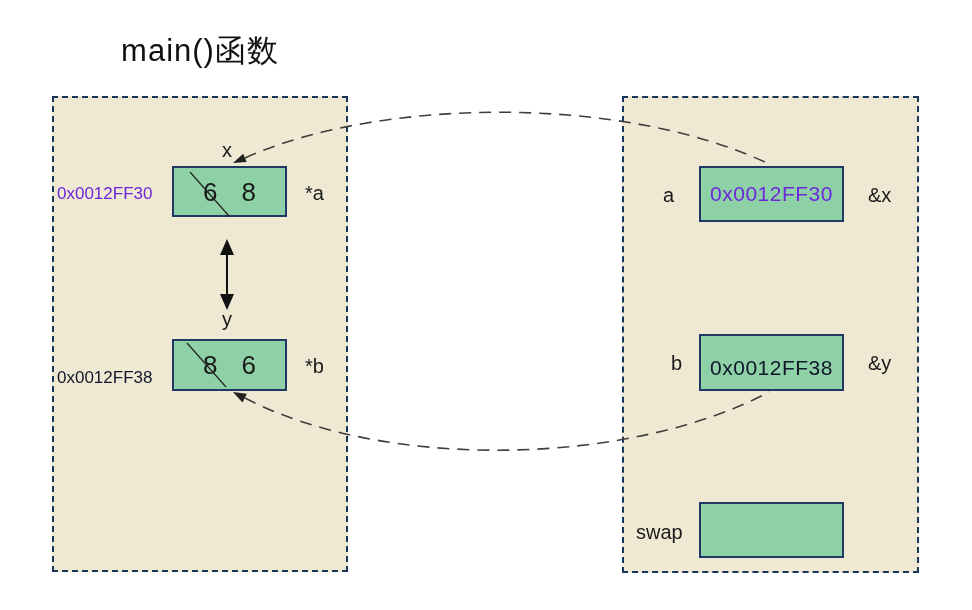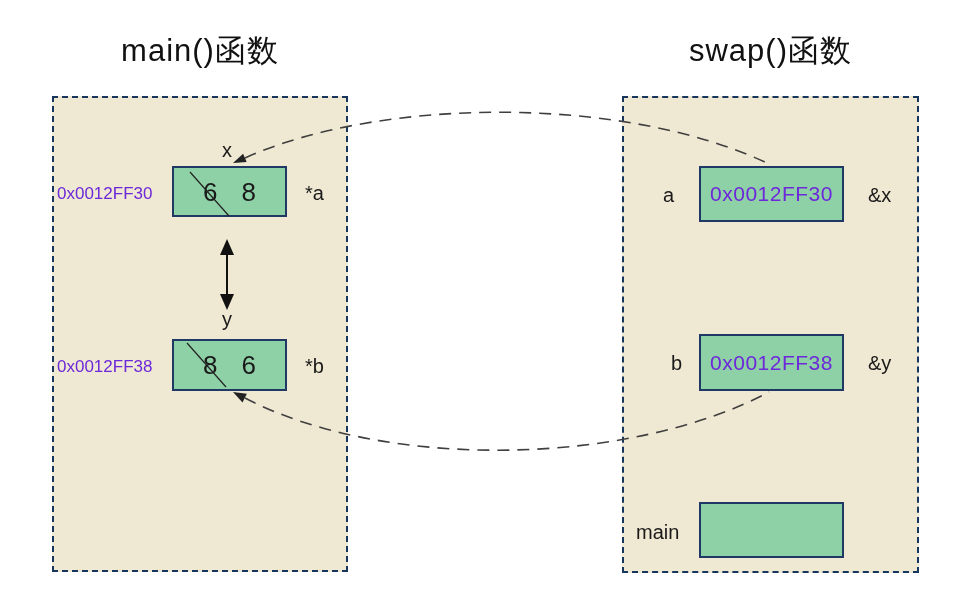--- a/index.html
+++ b/index.html
@@ -18,21 +18,21 @@
     display:flex;align-items:center;justify-content:center;gap:24px;
   }
   .box-x{left:172px;top:166px;width:115px;height:51px;}
   .box-y{left:172px;top:339px;width:115px;height:52px;}
   .box-a{left:699px;top:166px;width:145px;height:56px;}
   .box-b{left:699px;top:334px;width:145px;height:57px;}
   .box-temp{left:699px;top:502px;width:145px;height:56px;}
   .num{font-size:26px;line-height:1;}
   .box-addr{font-size:21px;letter-spacing:0.5px;}
   .red{color:#6d28d9;}
-  .blue{color:#6d28d9;}
+  .blue{color:#0f172a;margin-top:11px;}
   .side-addr{position:absolute;font-size:17px;width:115px;text-align:left;}
   .addr-x{left:57px;top:184px;}
   .addr-y{left:57px;top:357px;}
   .lbl{position:absolute;font-size:20px;line-height:1;}
   .name-x{left:222px;top:140px;}
   .name-y{left:222px;top:309px;}
   .deref-a{left:305px;top:183px;}
   .deref-b{left:305px;top:356px;}
   .name-a{left:663px;top:185px;}
   .name-b{left:671px;top:353px;}
@@ -40,21 +40,20 @@
   .ref-x{left:868px;top:185px;}
   .ref-y{left:868px;top:353px;}
   .overlay{position:absolute;left:0;top:0;width:972px;height:610px;pointer-events:none;z-index:5;}
 </style>
 </head>
 <body>
 
 <div class="stage">
 
   <div class="fn-title title-main">main()函数</div>
-  <div class="fn-title title-swap">swap()函数</div>
 
   <div class="panel panel-main"></div>
   <div class="panel panel-swap"></div>
 
   <span class="lbl name-x">x</span>
   <span class="side-addr red addr-x">0x0012FF30</span>
   <div class="mem-box box-x">
     <span class="num">6</span>
     <span class="num">8</span>
   </div>
@@ -73,21 +72,21 @@
     <span class="box-addr red">0x0012FF30</span>
   </div>
   <span class="lbl ref-x">&amp;x</span>
 
   <span class="lbl name-b">b</span>
   <div class="mem-box box-b">
     <span class="box-addr blue">0x0012FF38</span>
   </div>
   <span class="lbl ref-y">&amp;y</span>
 
-  <span class="lbl name-temp">main</span>
+  <span class="lbl name-temp">swap</span>
   <div class="mem-box box-temp"></div>
 
   <svg class="overlay" viewBox="0 0 972 610" xmlns="http://www.w3.org/2000/svg">
 
     <path d="M 245 158 C 380 97 625 95 769 164" fill="none" stroke="#3f3f3f" stroke-width="1.6" stroke-dasharray="12 8"></path>
     <polygon points="233,163 246.7,162 243.1,153.7" fill="#222"></polygon>
 
     <path d="M 245 398 C 385 471 630 466 769 392" fill="none" stroke="#3f3f3f" stroke-width="1.6" stroke-dasharray="12 8"></path>
     <polygon points="233,392 242.5,402.5 246.9,393.8" fill="#222"></polygon>
 

